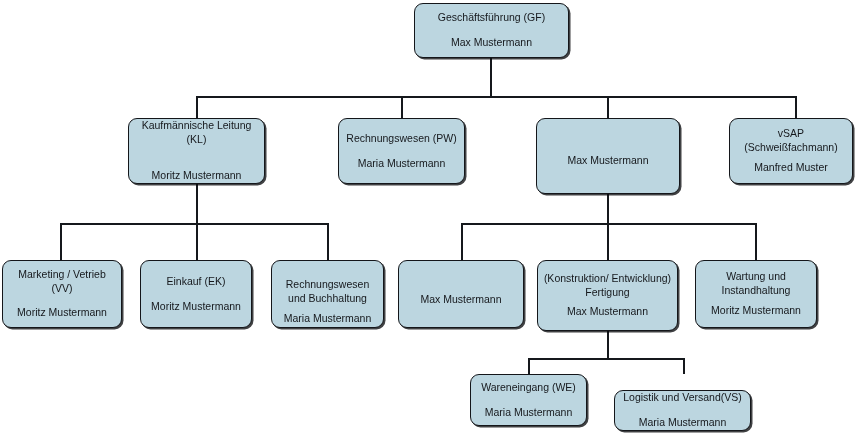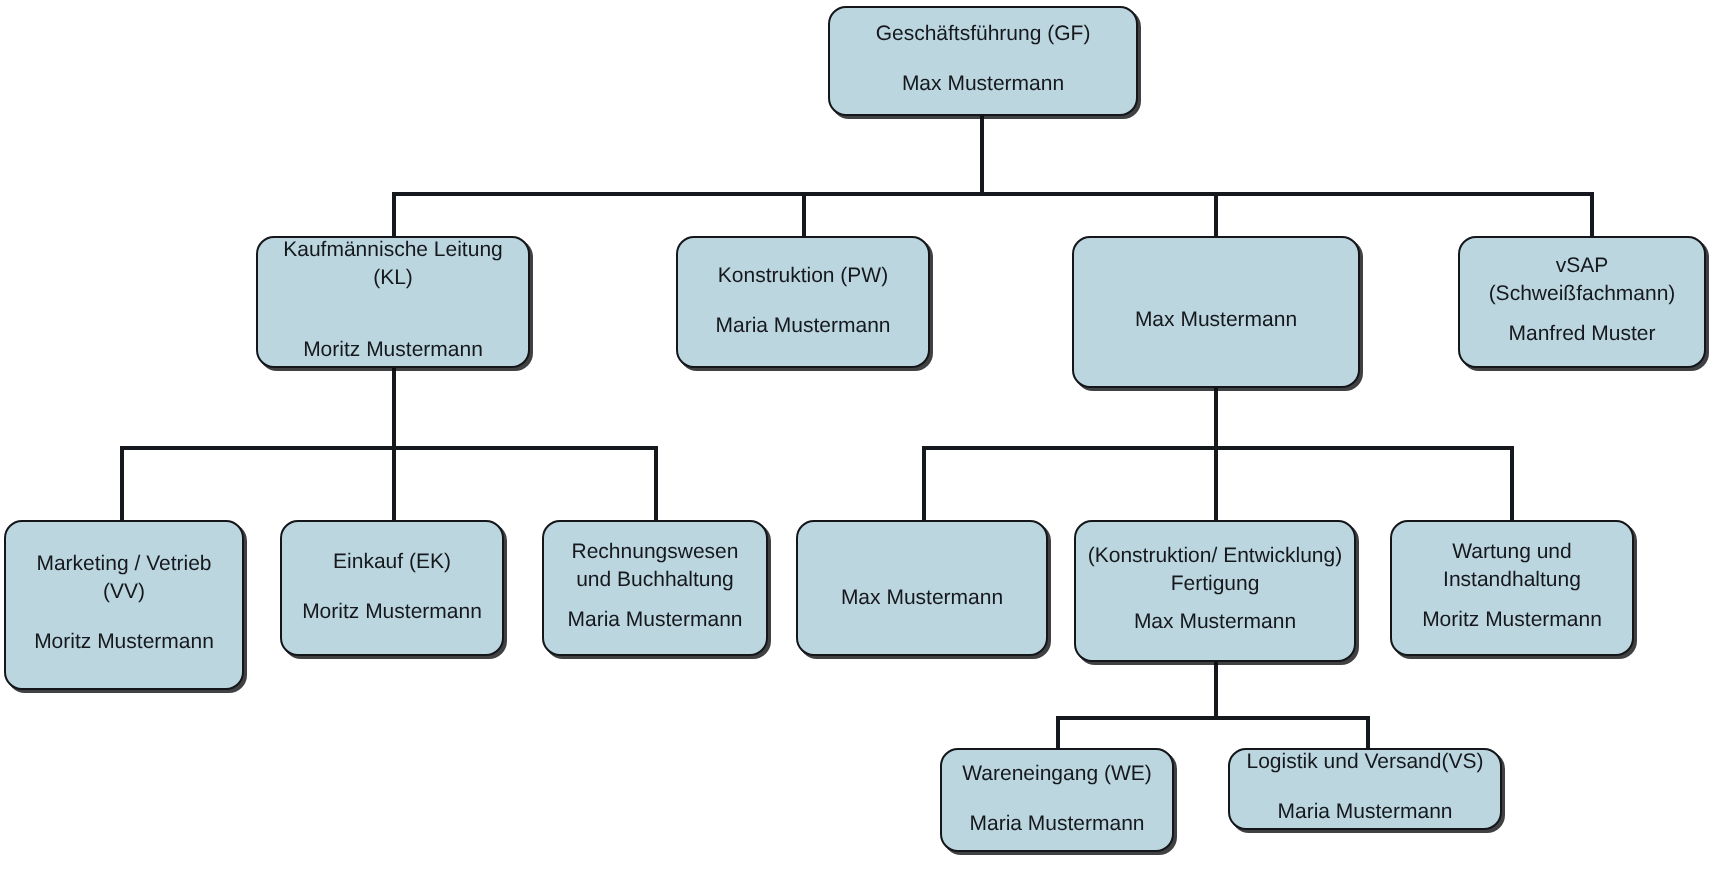--- a/index.html
+++ b/index.html
@@ -86,45 +86,45 @@
     <span class="title">Geschäftsführung (GF)</span>
     <span class="person">Max Mustermann</span>
   </div>
 
   <div class="node" style="left:128px; top:118px; width:137px; height:66px;gap:12px;">
     <span class="title">Kaufmännische Leitung (KL)</span>
     <span class="person">Moritz Mustermann</span>
   </div>
 
   <div class="node" style="left:338px; top:118px; width:127px; height:66px;">
-    <span class="title">Konstruktion (PW)</span>
+    <span class="title">Rechnungswesen (PW)</span>
     <span class="person">Maria Mustermann</span>
   </div>
 
   <div class="node three-line" style="left:536px; top:118px; width:144px; height:76px;">
     <span class="person">Max Mustermann</span>
   </div>
 
   <div class="node two-line" style="left:729px; top:118px; width:124px; height:66px;">
     <span class="title">vSAP
 (Schweißfachmann)</span>
     <span class="person">Manfred Muster</span>
   </div>
 
-  <div class="node" style="left:2px; top:260px; width:120px; height:85px;">
+  <div class="node" style="left:2px; top:260px; width:120px; height:68px;">
     <span class="title">Marketing / Vetrieb (VV)</span>
     <span class="person">Moritz Mustermann</span>
   </div>
 
   <div class="node" style="left:140px; top:260px; width:112px; height:68px;align-items:center;">
     <span class="title">Einkauf (EK)</span>
     <span class="person">Moritz Mustermann</span>
   </div>
 
-  <div class="node two-line" style="left:271px; top:260px; width:113px; height:68px;">
+  <div class="node two-line" style="left:271px; top:260px; width:113px; height:68px;justify-content:space-between;">
     <span class="title">Rechnungswesen
 und Buchhaltung</span>
     <span class="person">Maria Mustermann</span>
   </div>
 
   <div class="node" style="left:398px; top:260px; width:126px; height:68px;">
     <span class="person">Max Mustermann</span>
   </div>
 
   <div class="node two-line" style="left:537px; top:260px; width:141px; height:71px;">
@@ -137,18 +137,18 @@
     <span class="title">Wartung und
 Instandhaltung</span>
     <span class="person">Moritz Mustermann</span>
   </div>
 
   <div class="node" style="left:470px; top:374px; width:117px; height:52px;text-align:right;">
     <span class="title">Wareneingang (WE)</span>
     <span class="person">Maria Mustermann</span>
   </div>
 
-  <div class="node" style="left:614px; top:374px; width:137px; height:41px;">
+  <div class="node" style="left:614px; top:390px; width:137px; height:41px;">
     <span class="title">Logistik und Versand(VS)</span>
     <span class="person">Maria Mustermann</span>
   </div>
 
 </div>
 
 </body></html>

